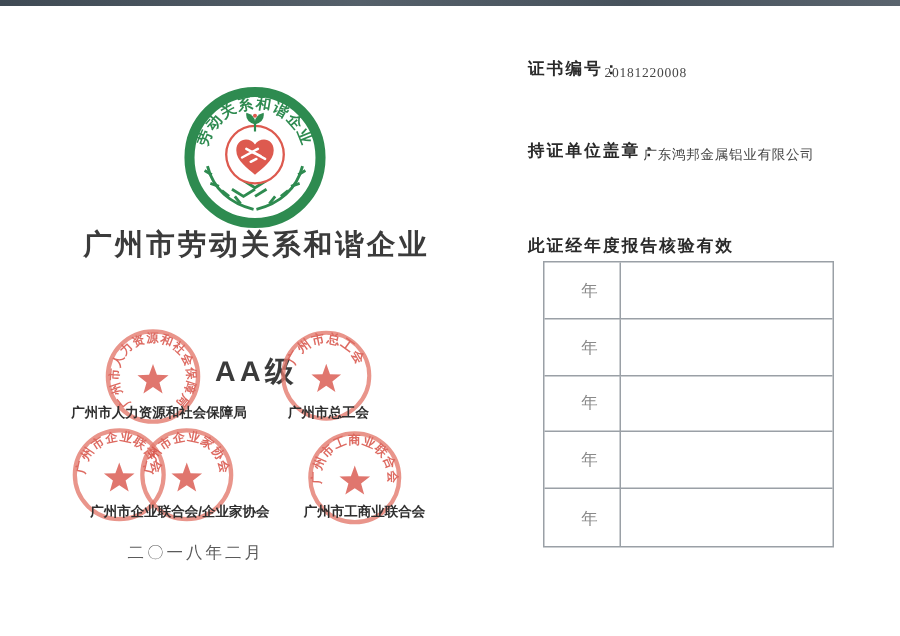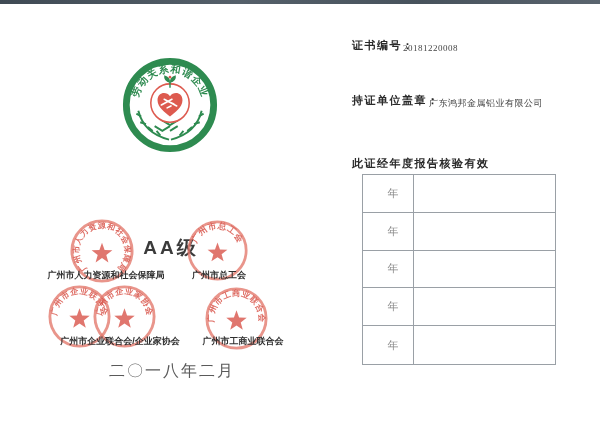--- a/index.html
+++ b/index.html
@@ -31,22 +31,22 @@
   .stamp-ring{fill:none;stroke:#e2796d;stroke-width:4.5;opacity:0.9;}
   .stamp-text{fill:#d9564c;font-weight:bold;letter-spacing:1px;}
   .stamp-star{fill:#d9564c;opacity:0.92;}
   .stamp{opacity:0.88;}
 
   .stamp-label{
     font-size:9px;font-weight:bold;color:#2f2f2f;
     text-align:center;white-space:nowrap;
   }
   .issue-date{
-    left:85px;top:361px;width:150px;text-align:right;
-    font-size:16px;color:#5a5a5a;letter-spacing:2px;
+    left:85px;top:361px;width:150px;text-align:left;
+    font-size:11px;color:#5a5a5a;letter-spacing:2px;
   }
 
   
   .field-label{
     font-size:11px;font-weight:bold;color:#2a2a2a;letter-spacing:1.5px;
     white-space:nowrap;
   }
   .field-value{
     font-family:"Liberation Serif", serif;
     font-size:9px;color:#454545;letter-spacing:0.5px;white-space:nowrap;
@@ -110,20 +110,21 @@
 
       <g>
         <path d="M50,32 q0,-4 0,-6" stroke="#2e8b50" stroke-width="1.5" fill="none"></path>
         <path d="M50,27 q-7,-2 -6,-8 q7,2 6,8 Z" fill="#2e8b50"></path>
         <path d="M50,27 q7,-2 6,-8 q-7,2 -6,8 Z" fill="#2e8b50"></path>
         <circle cx="50" cy="21" r="1.4" fill="#dd5a4f"></circle>
       </g>
     </svg>
   </div>
 
+  <div class="abs cert-title title1">广州市劳动关系和谐企业</div>
   <div class="abs cert-title title2">AA级</div>
 
   <div class="abs stamp" style="left:70px;top:219px;width:64px;height:64px">
     <svg viewBox="0 0 100 100">
       <defs>
           <path id="arcS1" d="M 50,86 a 36,36 0 1,1 0.01,0"></path>
         </defs>
       <circle cx="50" cy="50" r="47" class="stamp-ring"></circle>
       <text class="stamp-text" font-size="12.5">
         <textPath href="#arcS1" startOffset="50%" text-anchor="middle">广州市人力资源和社会保障局</textPath>

